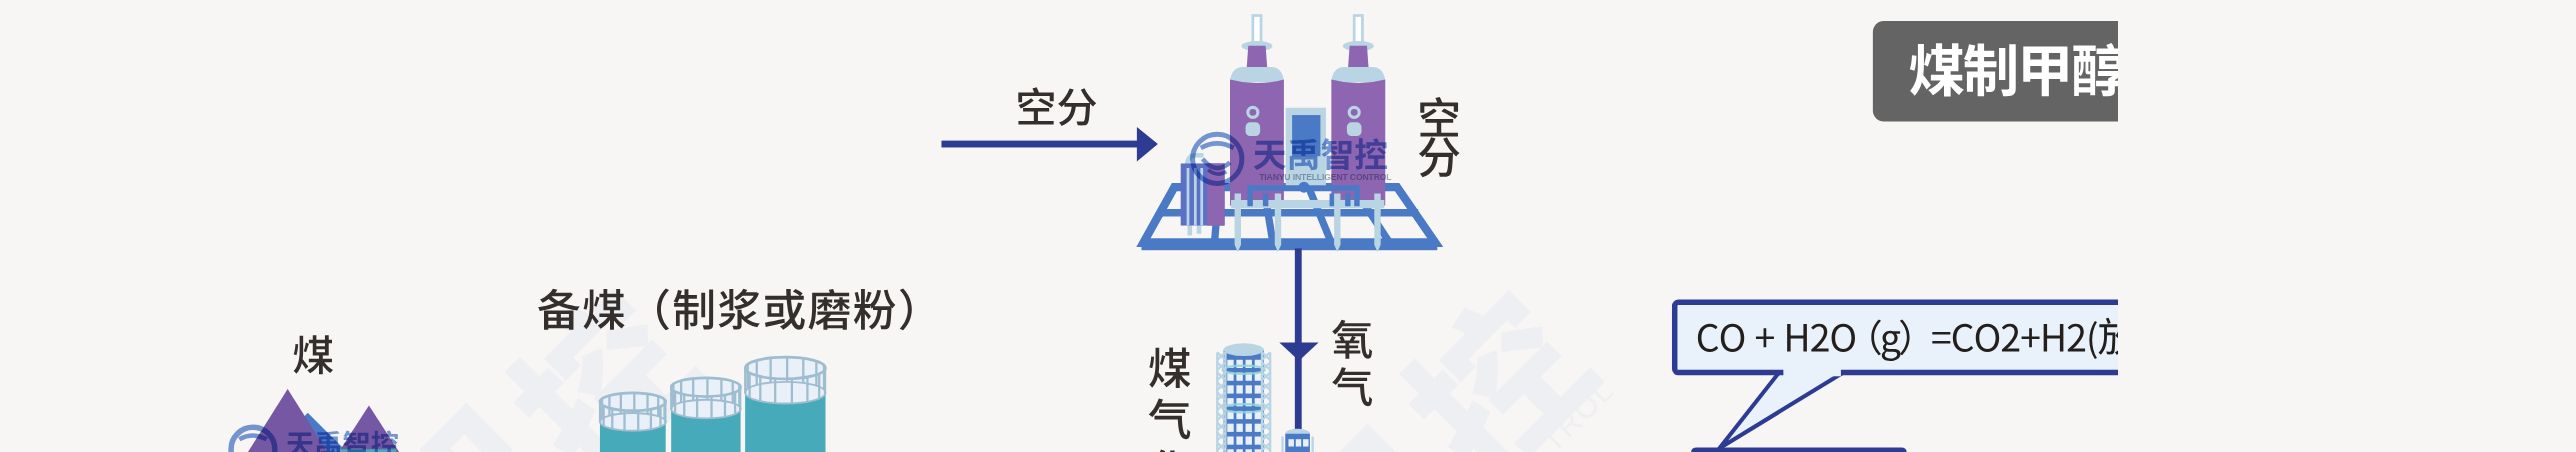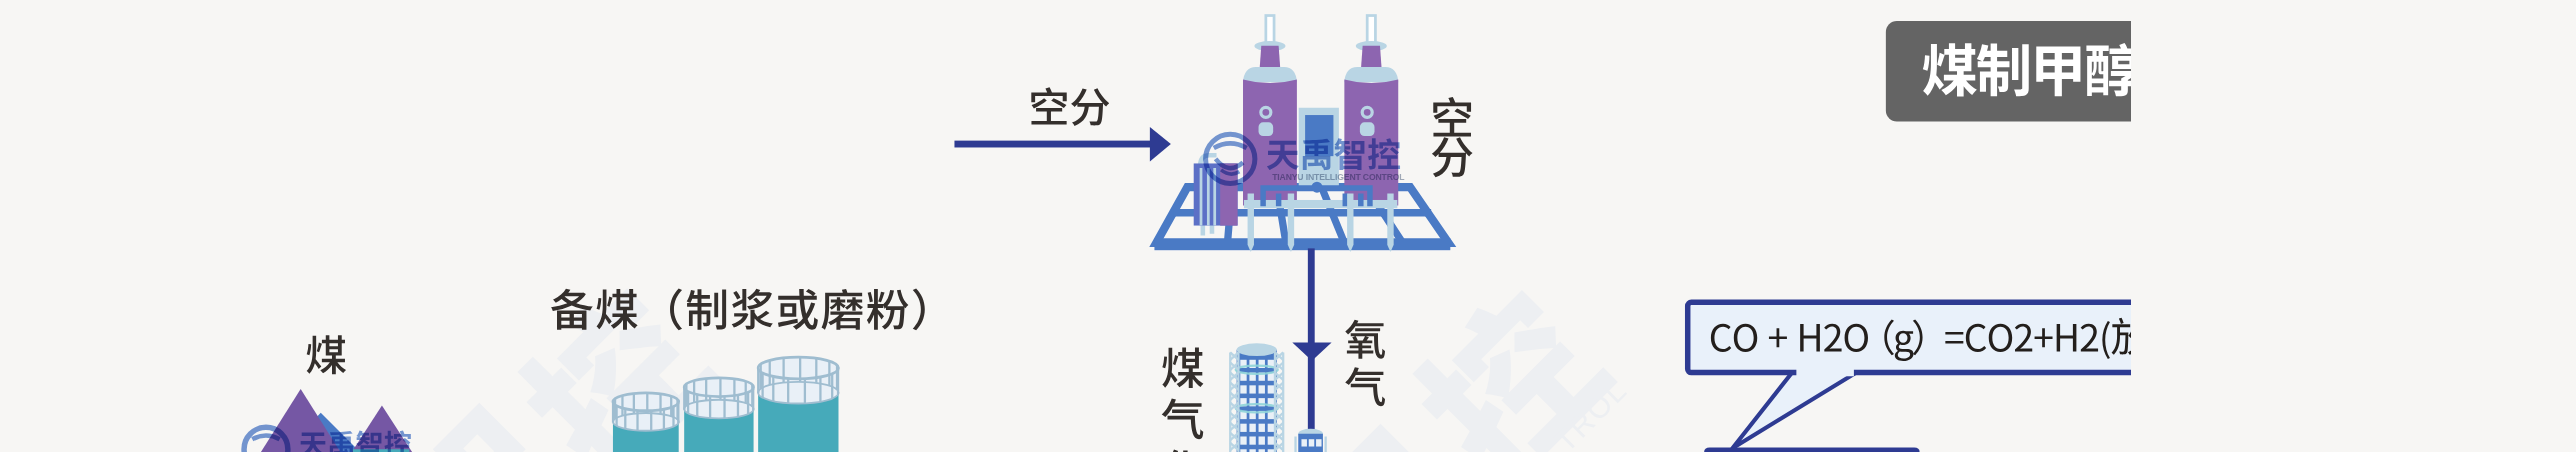--- a/index.html
+++ b/index.html
@@ -1,14 +1,14 @@
 <!DOCTYPE html>
 <html style="font-size:14.6px"><head><meta charset="utf-8"><style>
 html,body{margin:0;padding:0;background:#f7f6f4;}
-#c{position:relative;width:2118px;height:452px;overflow:hidden;margin-left:13px;}
+#c{position:relative;width:2118px;height:452px;overflow:hidden;}
 </style></head><body>
 <div id="c">
 <svg width="2576" height="452" viewBox="0 0 2821 495" xmlns="http://www.w3.org/2000/svg">
 <rect width="2821" height="495" fill="#f7f6f4"></rect>
 <g transform="translate(658 418) rotate(-45)" fill="#edeff2">
         <path transform="translate(-90.0 72.0) scale(0.1800 -0.1800)" d="M127 856V687H36V554H127V362L22 332L49 192L127 219V74C127 61 123 57 111 57C99 57 66 57 34 58C51 20 67 -40 70 -76C135 -76 182 -71 216 -48C250 -26 259 10 259 73V266L355 301L331 428L259 404V554H334V687H259V856ZM528 590C487 539 417 488 353 456C372 434 402 390 420 360H397V234H575V63H323V-63H976V63H721V234H902V360H867L946 446C899 486 804 552 744 595L660 510C718 465 799 402 845 360H462C530 408 603 478 650 543ZM551 830C562 805 574 774 583 745H355V556H486V623H822V556H959V745H739C727 779 708 826 691 861Z"></path>
       </g>
       <g transform="translate(505 545) rotate(-45)" fill="#edeff2">
         <path transform="translate(-90.0 72.0) scale(0.1800 -0.1800)" d="M665 659H786V514H665ZM530 786V386H930V786ZM309 87H694V51H309ZM309 190V224H694V190ZM132 863C114 789 76 716 24 670C45 660 79 641 106 624H37V512H187C160 470 111 429 24 396C56 373 97 329 116 300C134 308 151 317 166 326V-94H309V-63H694V-94H844V337H184C231 367 266 400 292 434C333 405 379 369 407 345L511 435C489 449 418 488 371 512H501V624H358V636V673H478V784H243C250 801 255 819 260 837ZM221 673V638V624H155C167 639 179 655 190 673Z"></path>
       </g>

